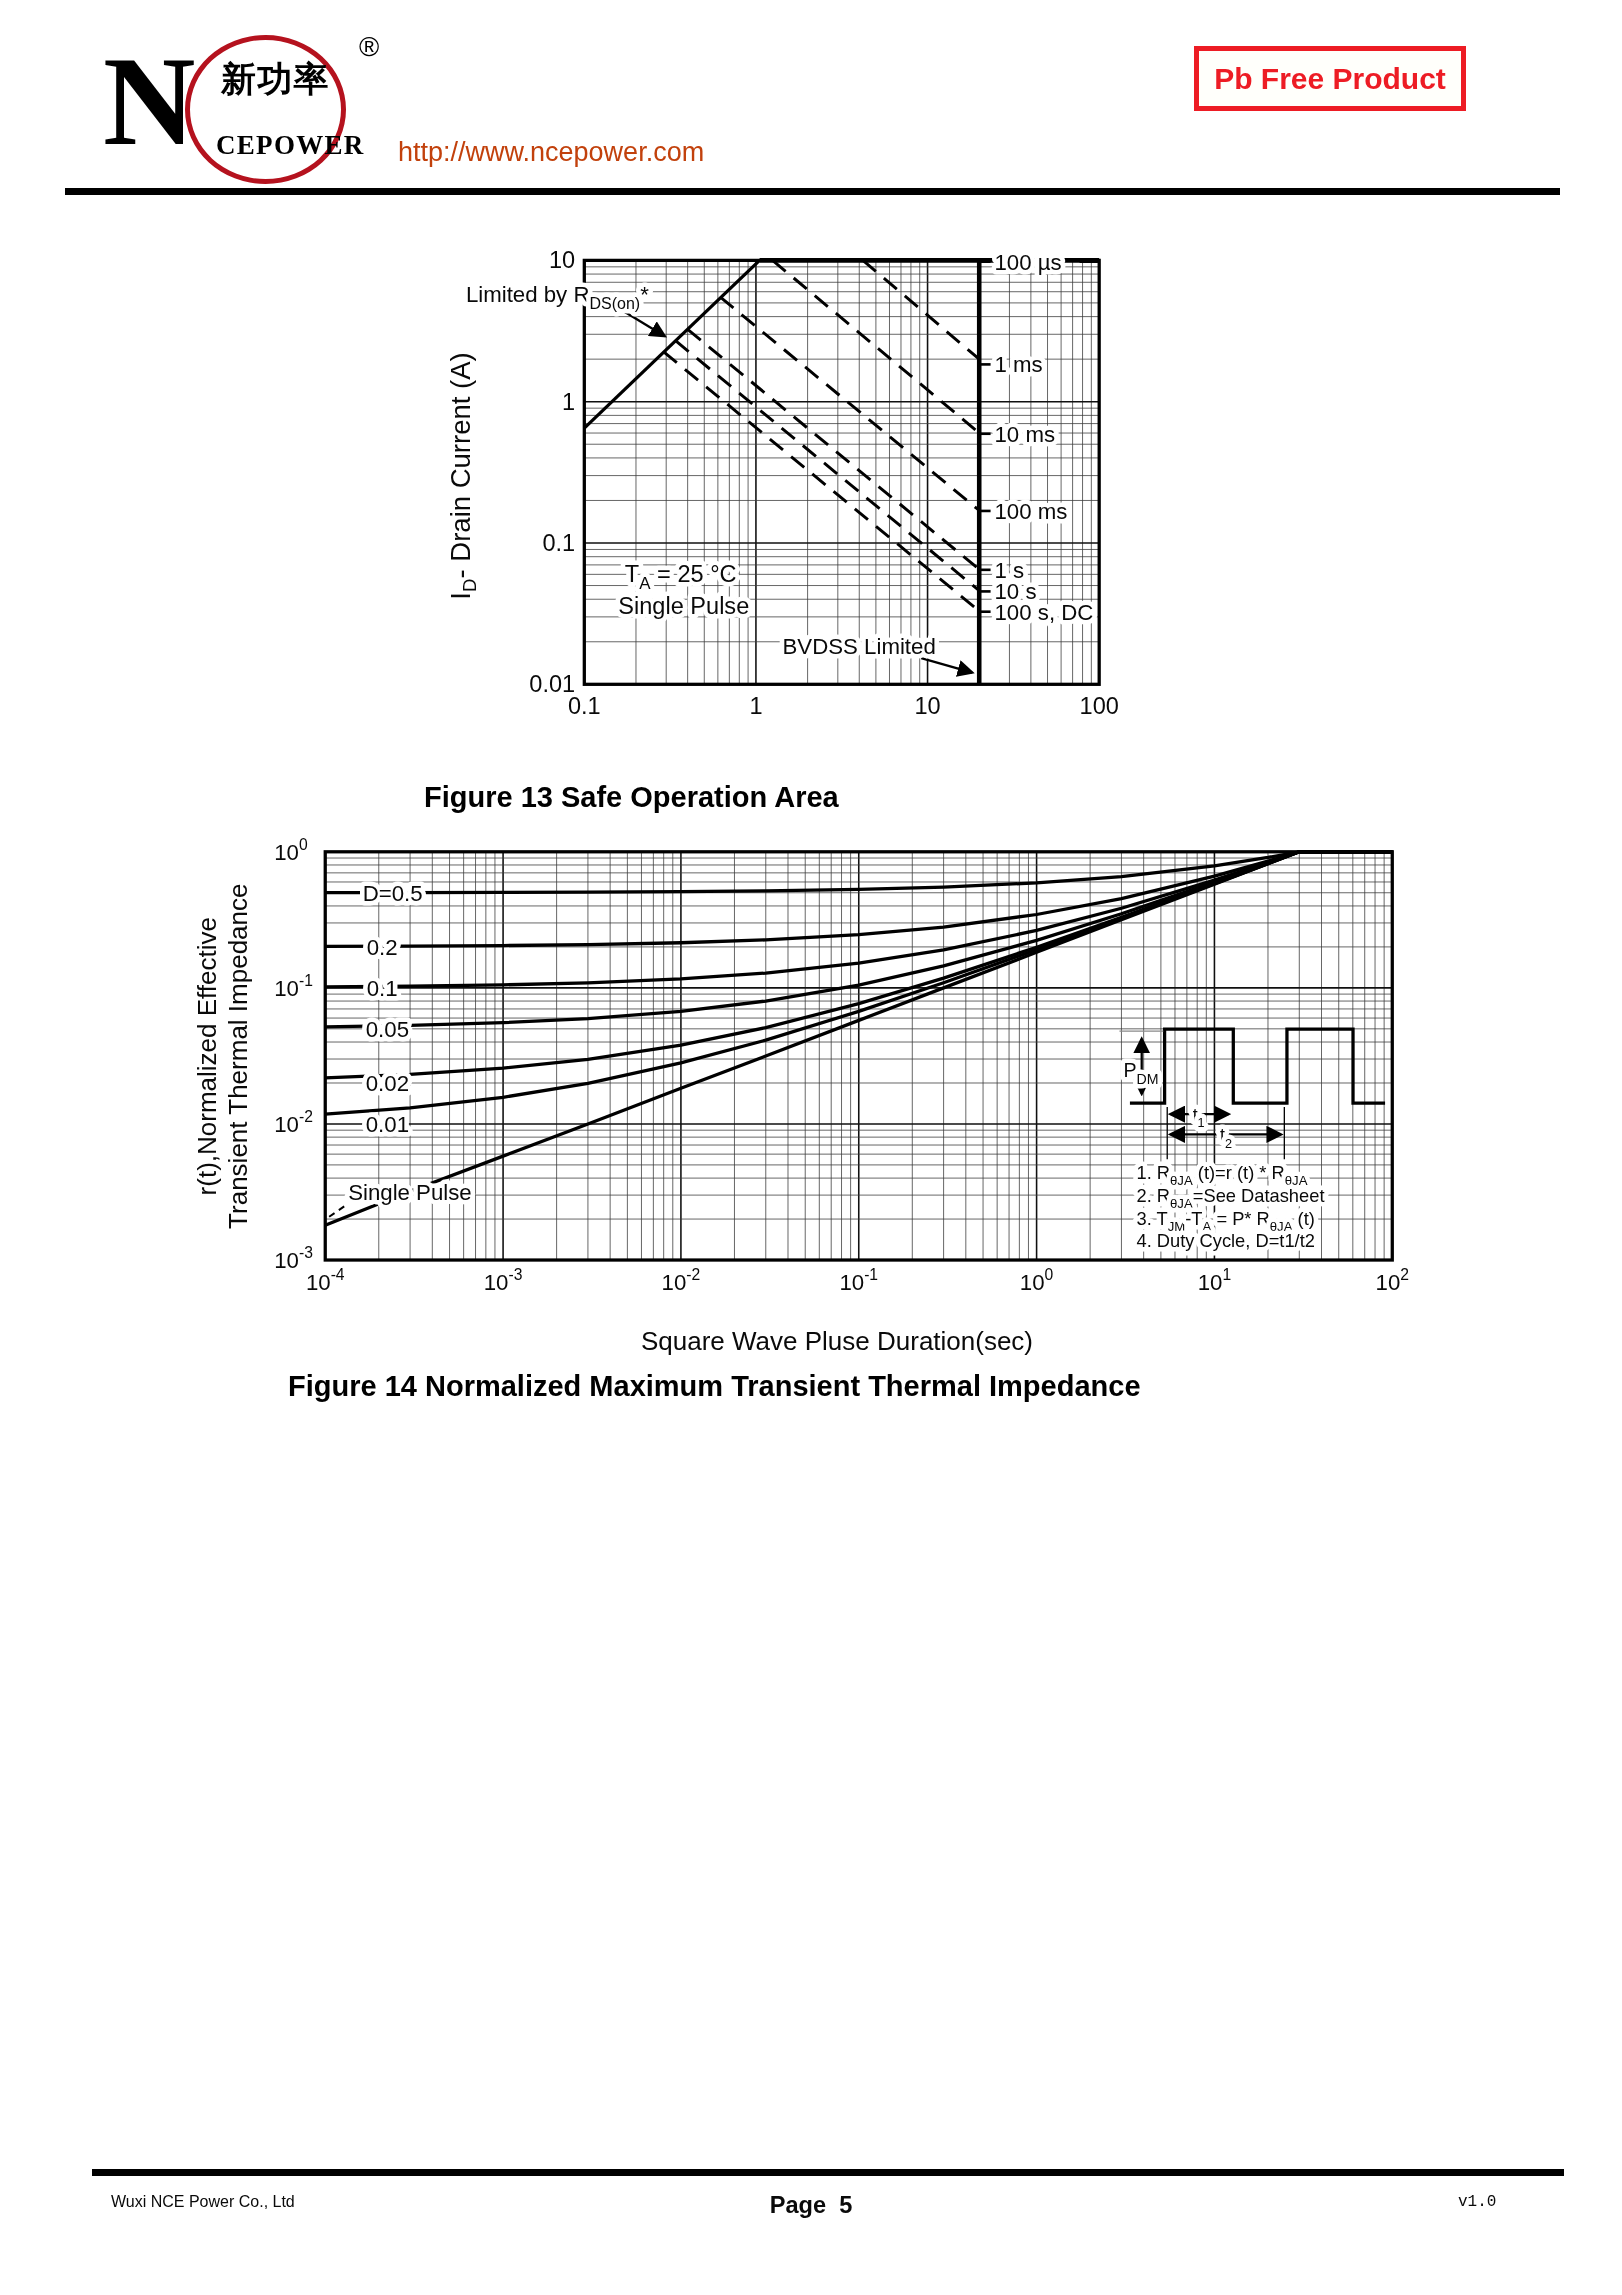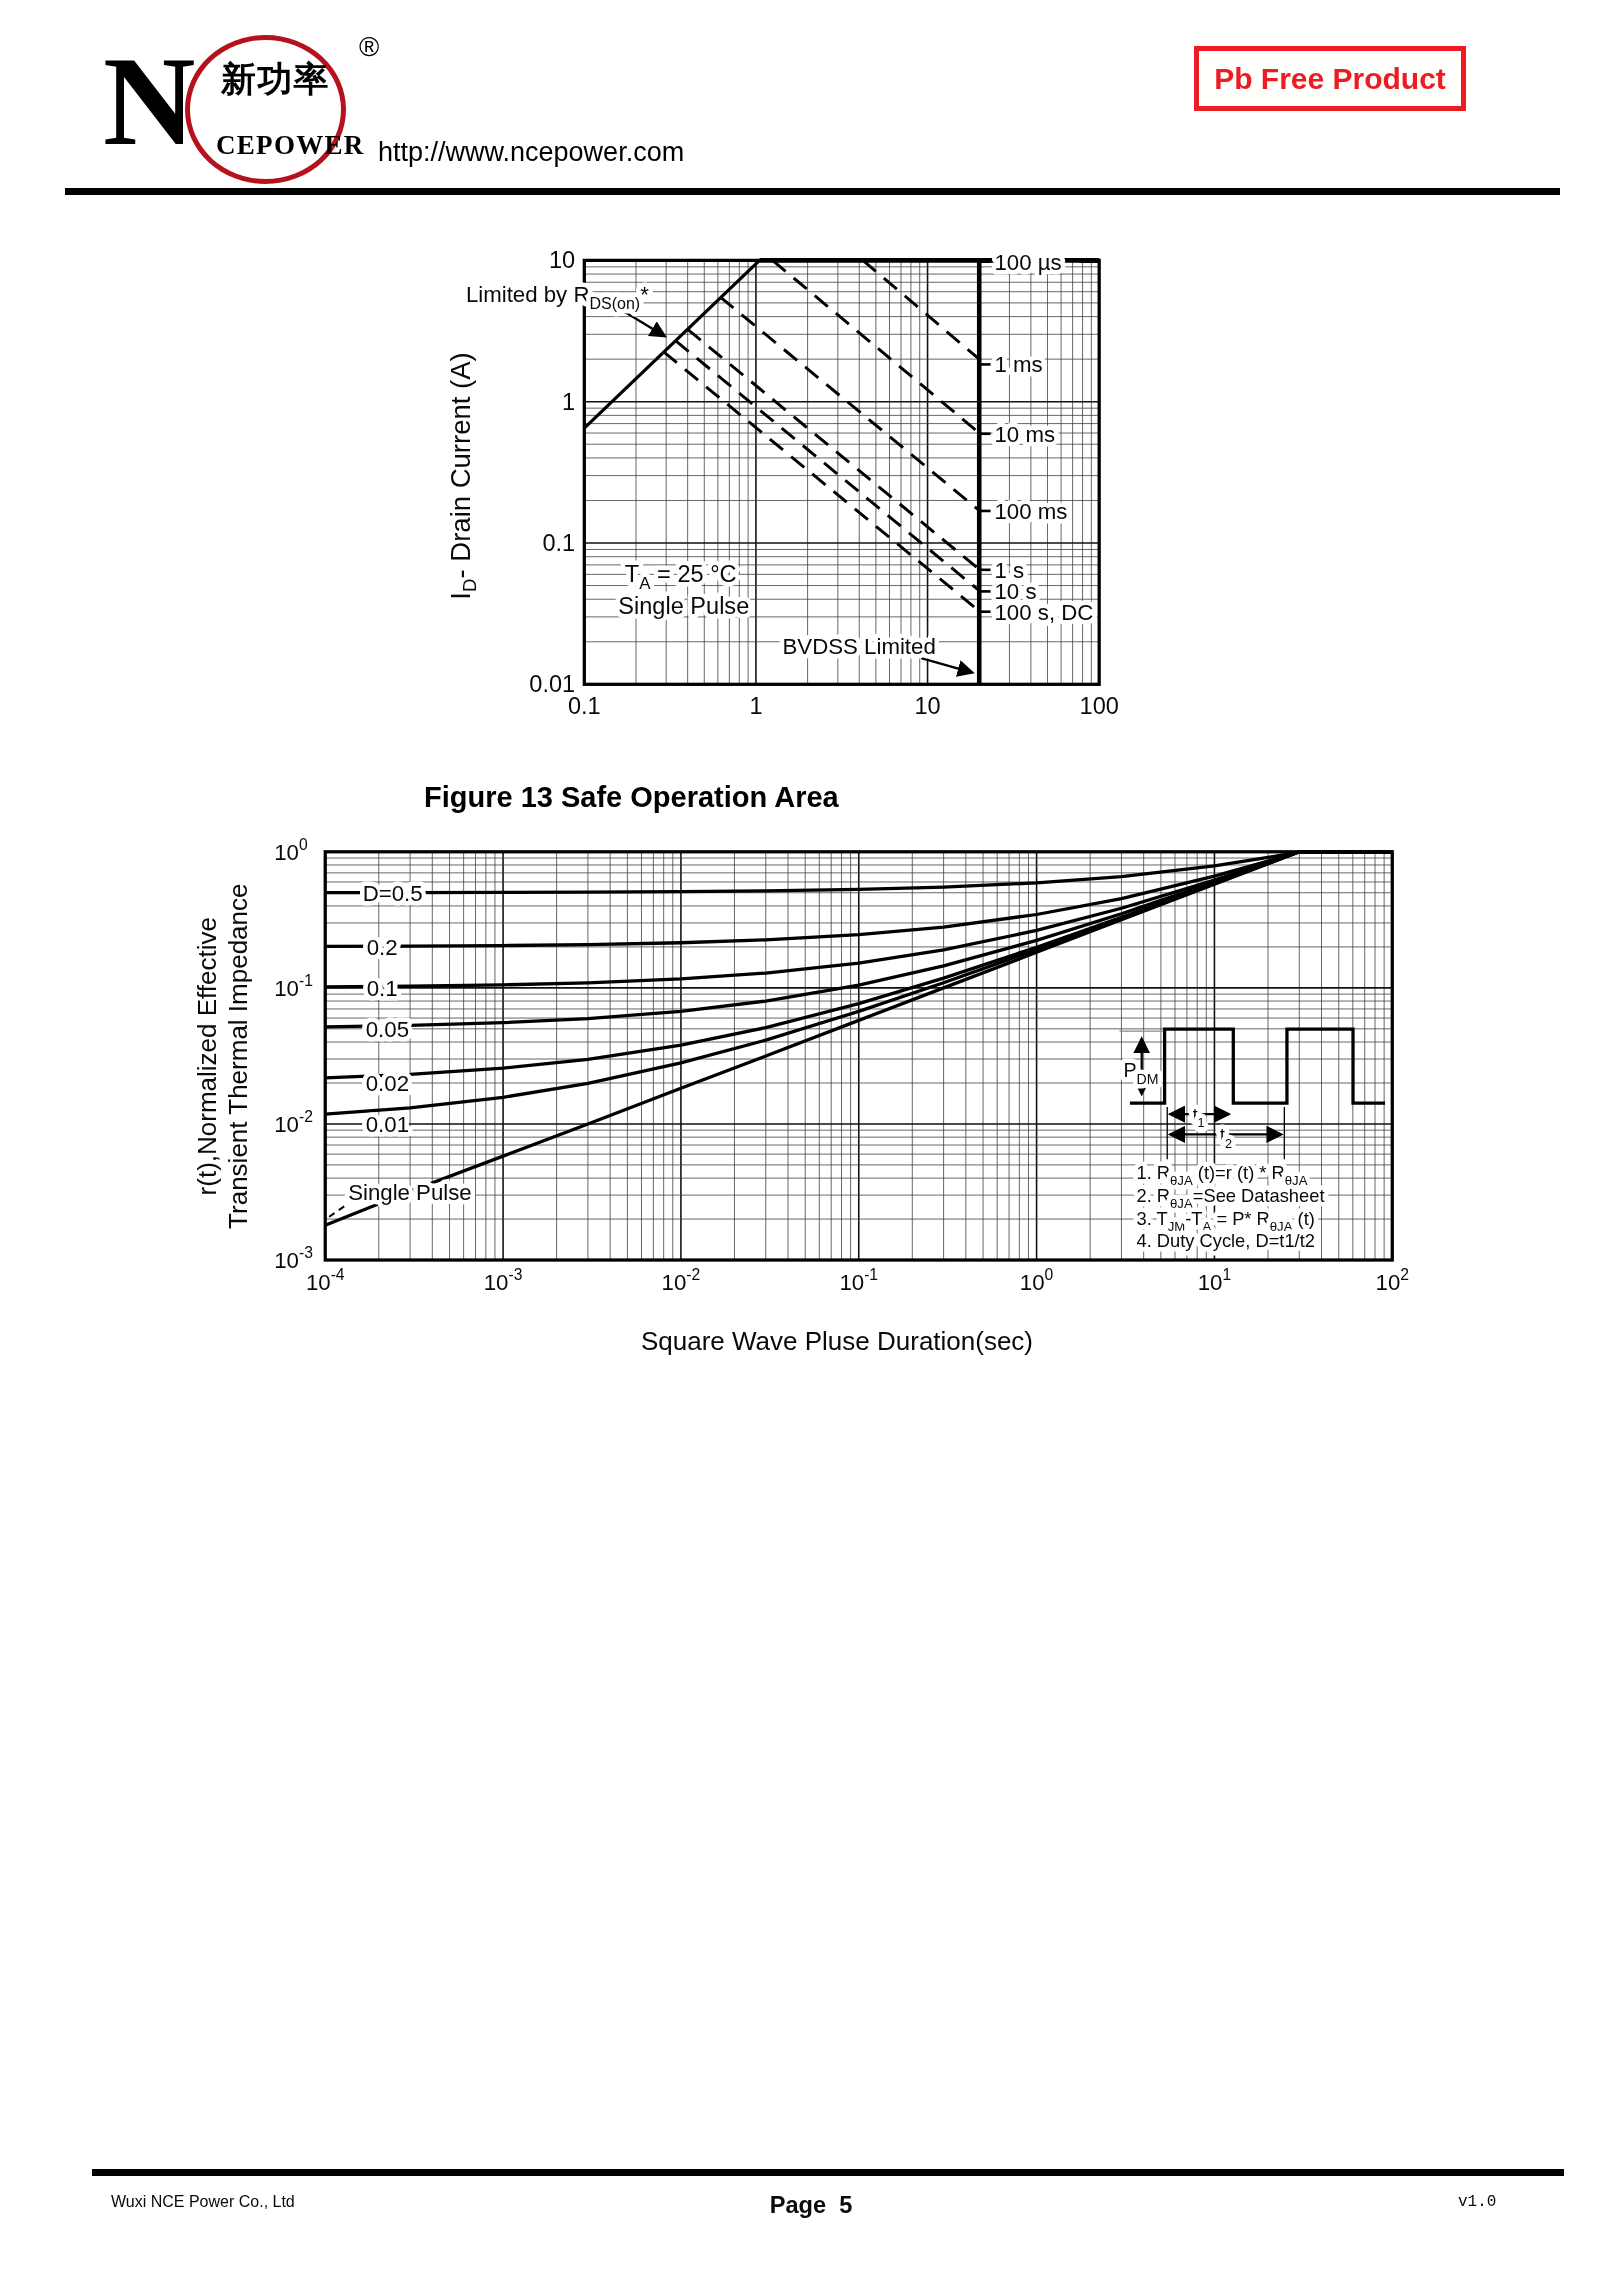--- a/index.html
+++ b/index.html
@@ -7,21 +7,21 @@
         font-family:"Liberation Sans","DejaVu Sans",sans-serif;color:#111;}
   .abs{position:absolute;}
   
   .logo-ring{left:185px;top:35px;width:151px;height:139px;border:5.2px solid #b5121e;border-radius:50%;}
   .brand-n{left:103px;top:37px;font-family:"Liberation Serif","DejaVu Serif",serif;
            font-weight:bold;font-size:128px;line-height:1;color:#000;}
   .brand-cn{left:221px;top:56px;font-size:35px;font-weight:bold;color:#000;letter-spacing:1.3px;}
   .brand-en{left:216px;top:130px;font-family:"Liberation Serif","DejaVu Serif",serif;
             font-weight:bold;font-size:27px;letter-spacing:1.3px;color:#000;}
   .registered{left:359px;top:31px;font-size:27.5px;color:#000;}
-  .site-url{left:378px;top:137px;font-size:27px;color:#000000;}
+  .site-url{left:398px;top:137px;font-size:27px;color:#c2410c;}
   .badge{left:1194px;top:46px;width:262px;height:55px;border:5.2px solid #ed1c24;
          display:flex;align-items:center;justify-content:center;
          font-size:30px;font-weight:bold;color:#ed1c24;background:#fffffb;}
   .part-number{left:1217px;top:126px;font-size:65px;color:#151515;letter-spacing:2px;}
   .rule{background:#000;}
   
   .xlabel{font-size:26px;color:#0a0a0a;text-align:center;}
   .fig-title{font-size:29px;font-weight:bold;color:#000;text-align:left;}
   .ylabel{font-size:26px;color:#0a0a0a;text-align:center;transform:rotate(-90deg);line-height:1.2;}
   sub{font-size:0.68em;}
@@ -295,20 +295,21 @@
   <div class="abs ylabel" style="left:214px;top:457px;width:497px;font-size:27.5px;">
     <span>I</span><sub>D</sub><span>- Drain Current (A)</span>
   </div>
   <div class="abs fig-title" style="left:424px;top:781px;width:785px;">Figure 13 Safe Operation Area</div>
 
   <div class="abs ylabel" style="left:-71px;top:1025px;width:589px;">
     <span>r(t),Normalized Effective</span><br>
     <span>Transient Thermal Impedance</span>
   </div>
   <div class="abs xlabel" style="left:510px;top:1326px;width:654px;">Square Wave Pluse Duration(sec)</div>
+  <div class="abs fig-title" style="left:288px;top:1370px;width:1047px;">Figure 14 Normalized Maximum Transient Thermal Impedance</div>
 
   <div class="abs rule" style="left:92px;top:2169px;width:1472px;height:6.5px;"></div>
   <div class="abs footer-text" style="left:111px;top:2193px;">Wuxi NCE Power Co., Ltd</div>
   <div class="abs footer-text footer-page" style="left:713px;top:2192px;width:196px;text-align:center;">Page  5</div>
   <div class="abs footer-text" style="left:1458px;top:2193px;font-family:Liberation Mono, monospace;">v1.0</div>
 
 </div>
 
 
 </body></html>

